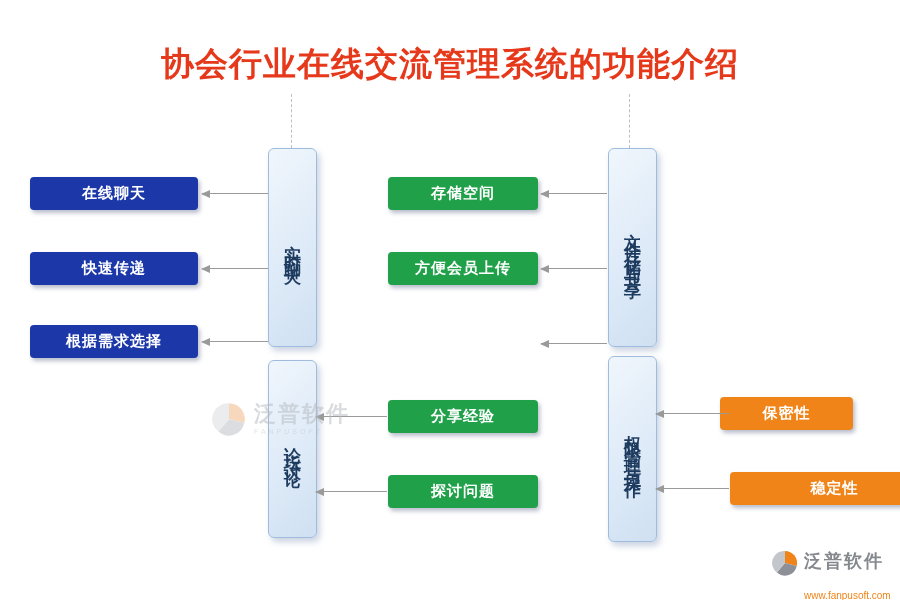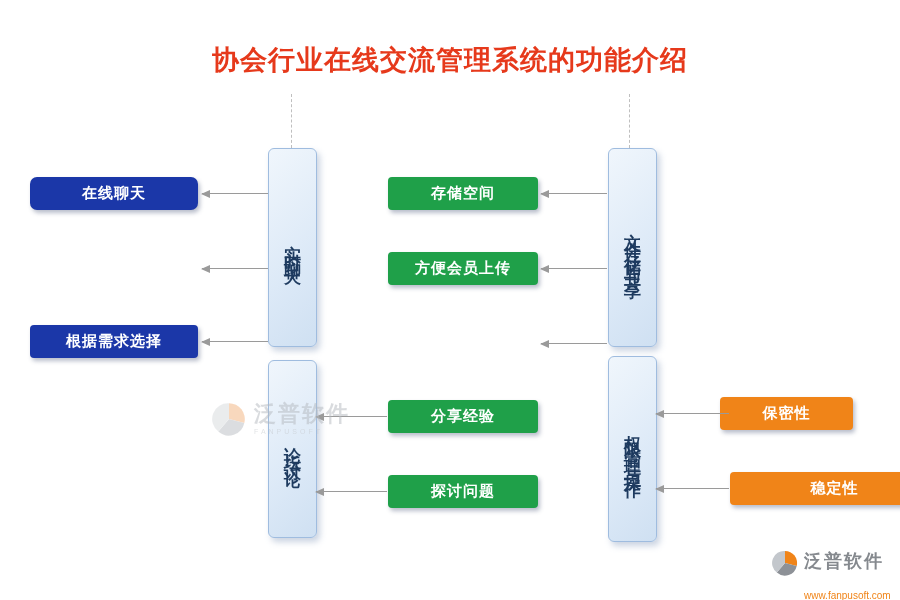--- a/index.html
+++ b/index.html
@@ -1,21 +1,21 @@
 <!DOCTYPE html>
 <html><head>
 <meta charset="utf-8">
 <style>
   html,body{margin:0;padding:0;background:#fff;}
   body{font-family:"Liberation Sans","DejaVu Sans",sans-serif;}
   .stage{position:relative;width:900px;height:600px;background:#ffffff;overflow:hidden;margin:0 auto;}
 
   .title{position:absolute;left:0;top:42px;width:100%;text-align:center;
          font-family:"Liberation Serif","DejaVu Serif",serif;
-         font-size:27px;font-weight:bold;color:#e6391b;letter-spacing:1px;}
+         font-size:33px;font-weight:bold;color:#e6391b;letter-spacing:1px;}
 
   .dashed{position:absolute;width:0;border-left:1px dashed #bfbfbf;}
 
   .cat-box{position:absolute;display:flex;align-items:center;justify-content:center;
            background:linear-gradient(135deg,#f0f6fc 0%,#dce9f7 60%,#cfe0f2 100%);
            border:1px solid #9fbcdf;border-radius:6px;
            box-shadow:3px 4px 6px rgba(140,160,190,.45);}
   .cat-box span{writing-mode:vertical-rl;text-orientation:upright;
                 font-size:17px;font-weight:bold;color:#1d3a5f;letter-spacing:8px;}
 
@@ -57,21 +57,22 @@
   <div class="cat-box" style="left:268px;top:360px;width:47px;height:176px;">
     <span>论坛讨论</span>
   </div>
   <div class="cat-box" style="left:608px;top:148px;width:47px;height:197px;">
     <span>文件存储与共享</span>
   </div>
   <div class="cat-box" style="left:608px;top:356px;width:47px;height:184px;">
     <span>权限管理与操作</span>
   </div>
 
-  <div class="feat blue" style="left:30px;top:177px;width:168px;height:33px;border-radius:7px;">在线聊天</div>
+  <div class="feat blue" style="left:30px;top:177px;width:168px;height:33px;">在线聊天</div>
+  <div class="feat blue" style="left:30px;top:252px;width:168px;height:33px;">快速传递</div>
   <div class="feat blue" style="left:30px;top:325px;width:168px;height:33px;">根据需求选择</div>
 
   <div class="feat green" style="left:388px;top:177px;width:150px;height:33px;">存储空间</div>
   <div class="feat green" style="left:388px;top:252px;width:150px;height:33px;">方便会员上传</div>
   <div class="feat green" style="left:388px;top:400px;width:150px;height:33px;">分享经验</div>
   <div class="feat green" style="left:388px;top:475px;width:150px;height:33px;">探讨问题</div>
 
   <div class="feat orange" style="left:720px;top:397px;width:133px;height:33px;">保密性</div>
   <div class="feat orange" style="left:730px;top:472px;width:145px;height:33px;padding-left:32px;">稳定性</div>
 

